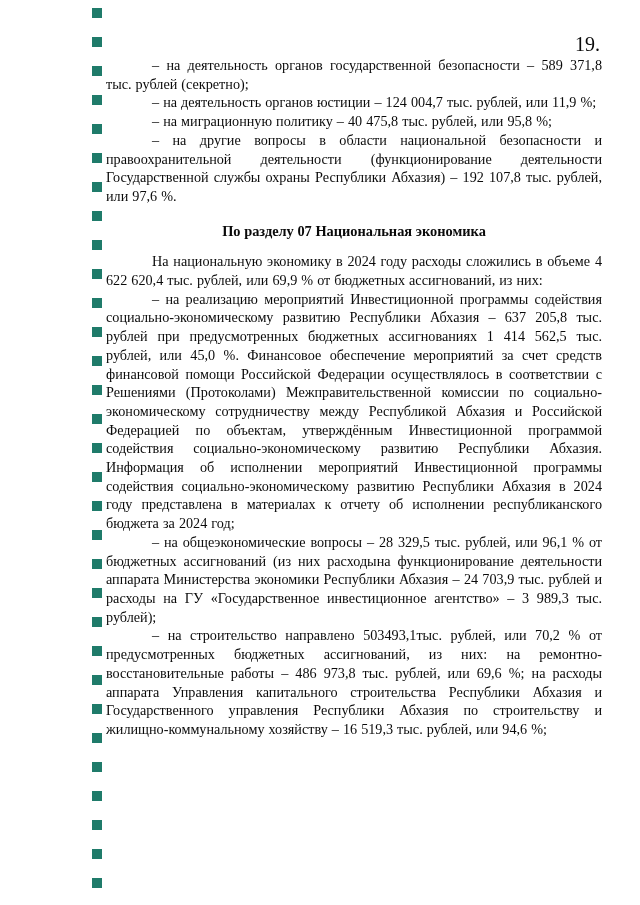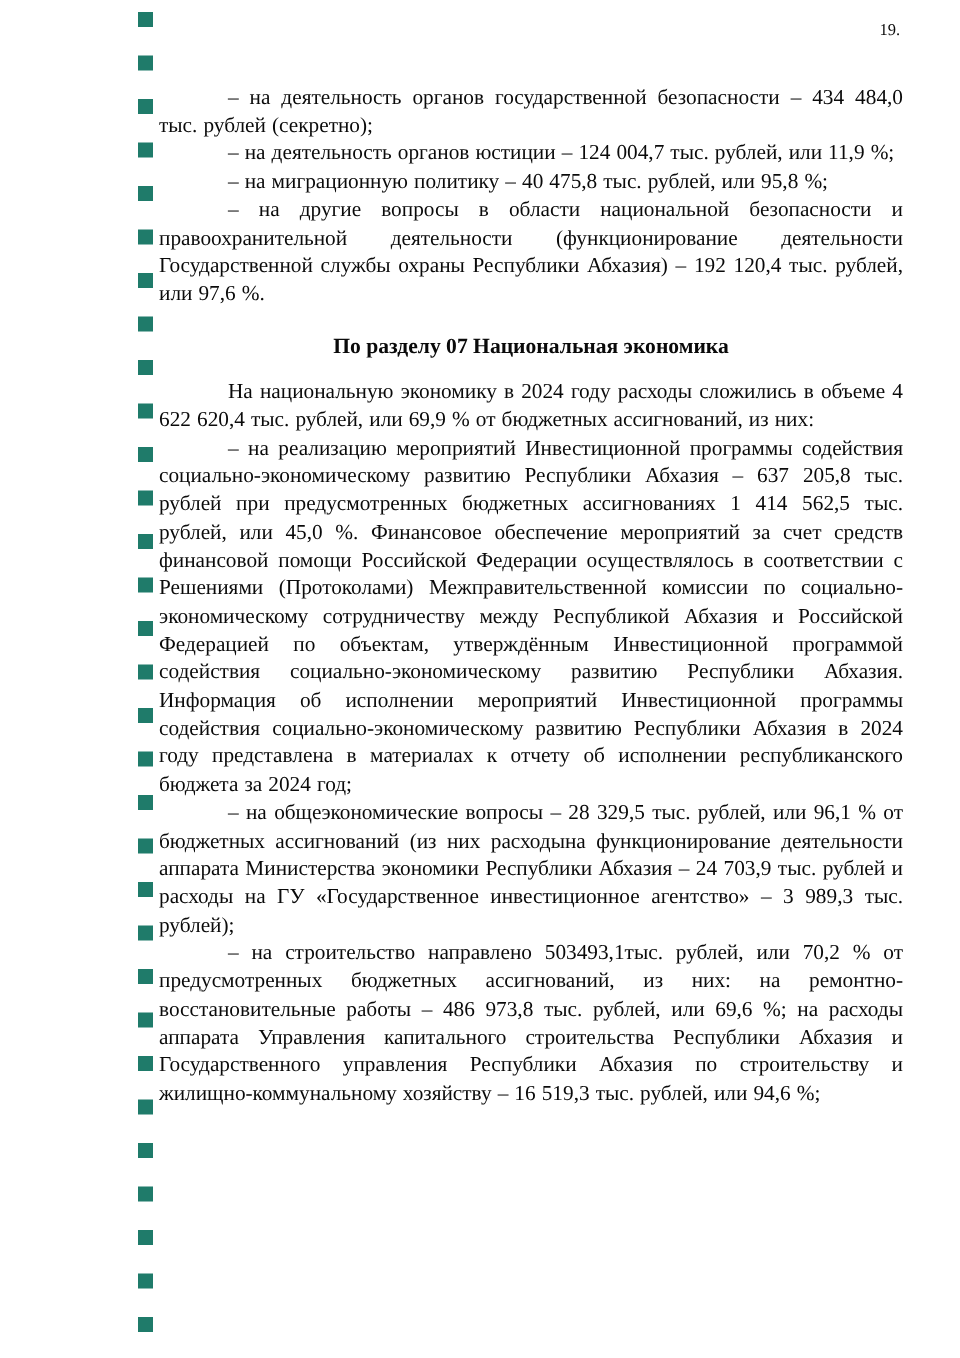--- a/index.html
+++ b/index.html
@@ -28,23 +28,23 @@
     height: 100%;
   }
   .edge-mark {
     position: absolute;
     left: 0;
     width: 10px;
     height: 10px;
   }
   .page-number {
     position: absolute;
-    top: 14px;
+    top: 33px;
     right: 40px;
-    font-size: 11px;
+    font-size: 20px;
     text-align: right;
   }
   .body-text {
     position: absolute;
     left: 106px;
     right: 38px;
     top: 56px;
   }
   .para {
     margin: 0;
@@ -97,24 +97,24 @@
       <div class="edge-mark" style="top: 762px; width: 10px; height: 10px; background: rgb(31, 123, 106);"></div>
       <div class="edge-mark" style="top: 791px; width: 10px; height: 10px; background: rgb(31, 123, 106);"></div>
       <div class="edge-mark" style="top: 820px; width: 10px; height: 10px; background: rgb(31, 123, 106);"></div>
       <div class="edge-mark" style="top: 849px; width: 10px; height: 10px; background: rgb(31, 123, 106);"></div>
       <div class="edge-mark" style="top: 878px; width: 10px; height: 10px; background: rgb(31, 123, 106);"></div>
     </div>
 
   <div class="page-number">19.</div>
 
   <div class="body-text">
-    <p class="para">– на деятельность органов государственной безопасности – 434 484,0 тыс. рублей (секретно);</p>
+    <p class="para">– на деятельность органов государственной безопасности – 589 371,8 тыс. рублей (секретно);</p>
     <p class="para">– на деятельность органов юстиции – 124 004,7 тыс. рублей, или 11,9 %;</p>
     <p class="para">– на миграционную политику – 40 475,8 тыс. рублей, или 95,8 %;</p>
-    <p class="para">– на другие вопросы в области национальной безопасности и правоохранительной деятельности (функционирование деятельности Государственной службы охраны Республики Абхазия) – 192 120,4 тыс. рублей, или 97,6 %.</p>
+    <p class="para">– на другие вопросы в области национальной безопасности и правоохранительной деятельности (функционирование деятельности Государственной службы охраны Республики Абхазия) – 192 107,8 тыс. рублей, или 97,6 %.</p>
 
     <h2 class="heading">По разделу 07 Национальная экономика</h2>
 
     <p class="para">На национальную экономику в 2024 году расходы сложились в объеме 4 622 620,4 тыс. рублей, или 69,9 % от бюджетных ассигнований, из них:</p>
     <p class="para">– на реализацию мероприятий Инвестиционной программы содействия социально-экономическому развитию Республики Абхазия – 637 205,8 тыс. рублей при предусмотренных бюджетных ассигнованиях 1 414 562,5 тыс. рублей, или 45,0 %. Финансовое обеспечение мероприятий за счет средств финансовой помощи Российской Федерации осуществлялось в соответствии с Решениями (Протоколами) Межправительственной комиссии по социально-экономическому сотрудничеству между Республикой Абхазия и Российской Федерацией по объектам, утверждённым Инвестиционной программой содействия социально-экономическому развитию Республики Абхазия. Информация об исполнении мероприятий Инвестиционной программы содействия социально-экономическому развитию Республики Абхазия в 2024 году представлена в материалах к отчету об исполнении республиканского бюджета за 2024 год;</p>
     <p class="para">– на общеэкономические вопросы – 28 329,5 тыс. рублей, или 96,1 % от бюджетных ассигнований (из них расходына функционирование деятельности аппарата Министерства экономики Республики Абхазия – 24 703,9 тыс. рублей и расходы на ГУ «Государственное инвестиционное агентство» – 3 989,3 тыс. рублей);</p>
     <p class="para">– на строительство направлено 503493,1тыс. рублей, или 70,2 % от предусмотренных бюджетных ассигнований, из них: на ремонтно-восстановительные работы – 486 973,8 тыс. рублей, или 69,6 %; на расходы аппарата Управления капитального строительства Республики Абхазия и Государственного управления Республики Абхазия по строительству и жилищно-коммунальному хозяйству – 16 519,3 тыс. рублей, или 94,6 %;</p>
   </div>
 
 </div>

